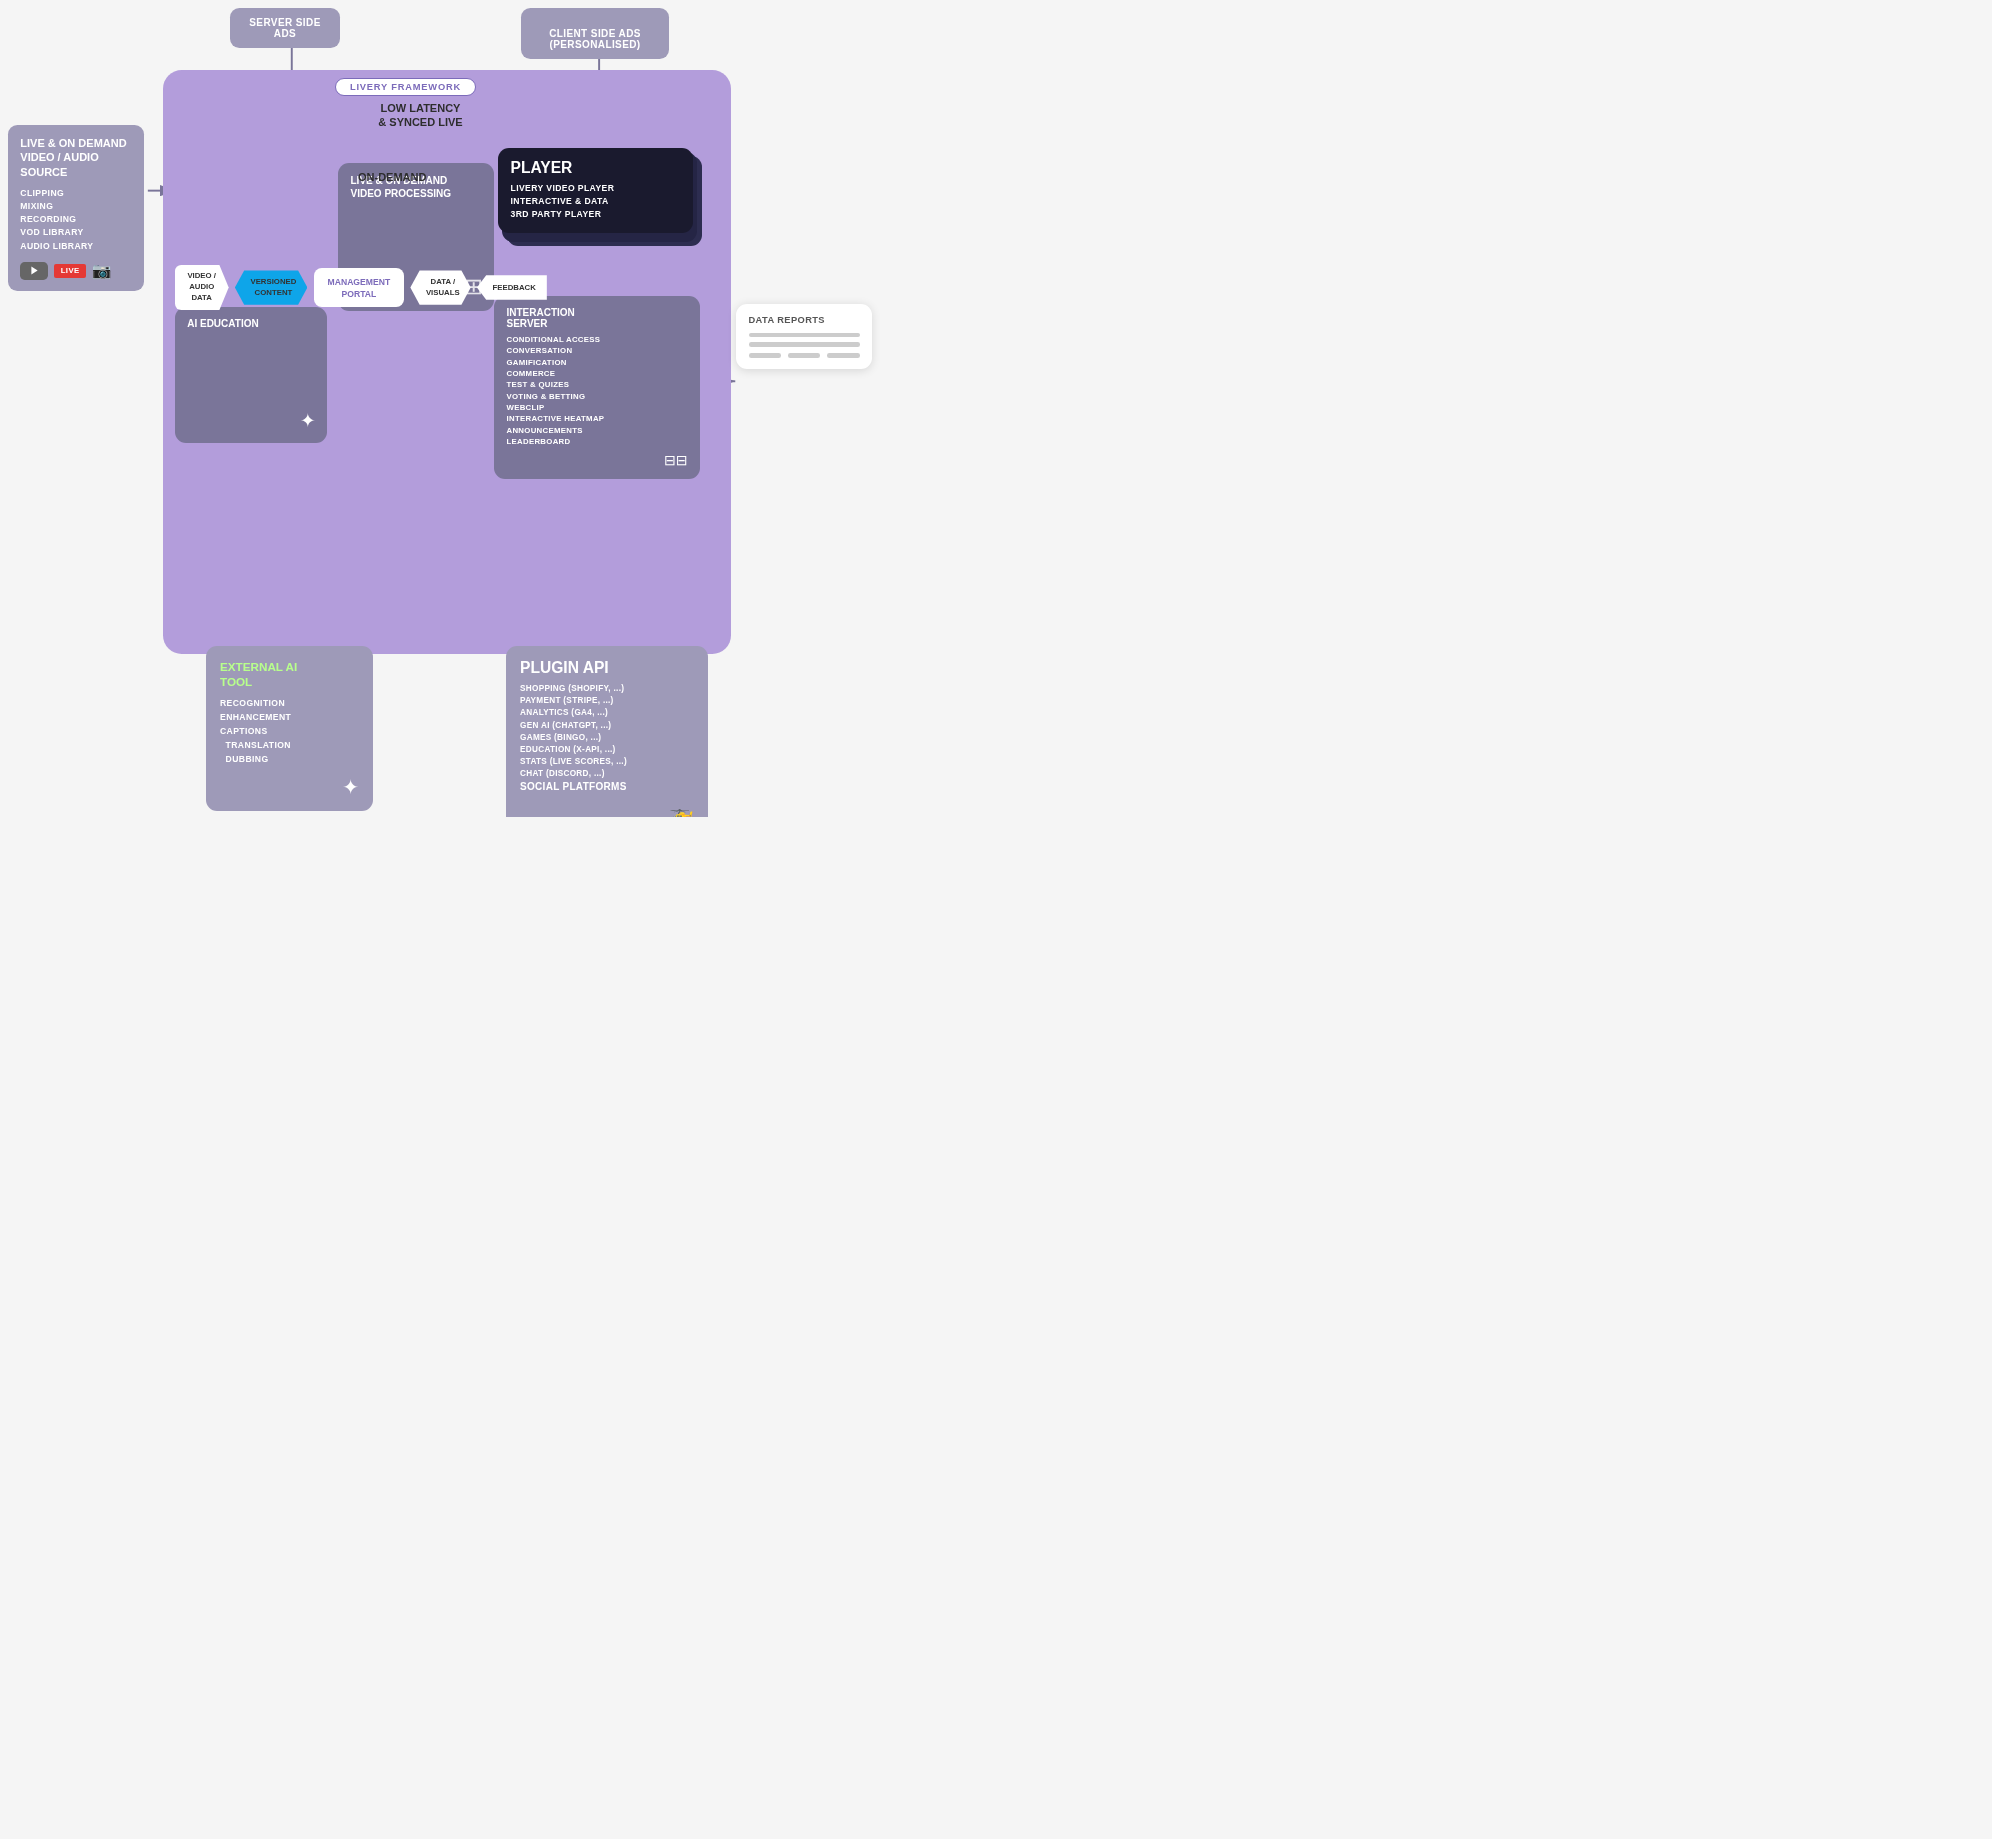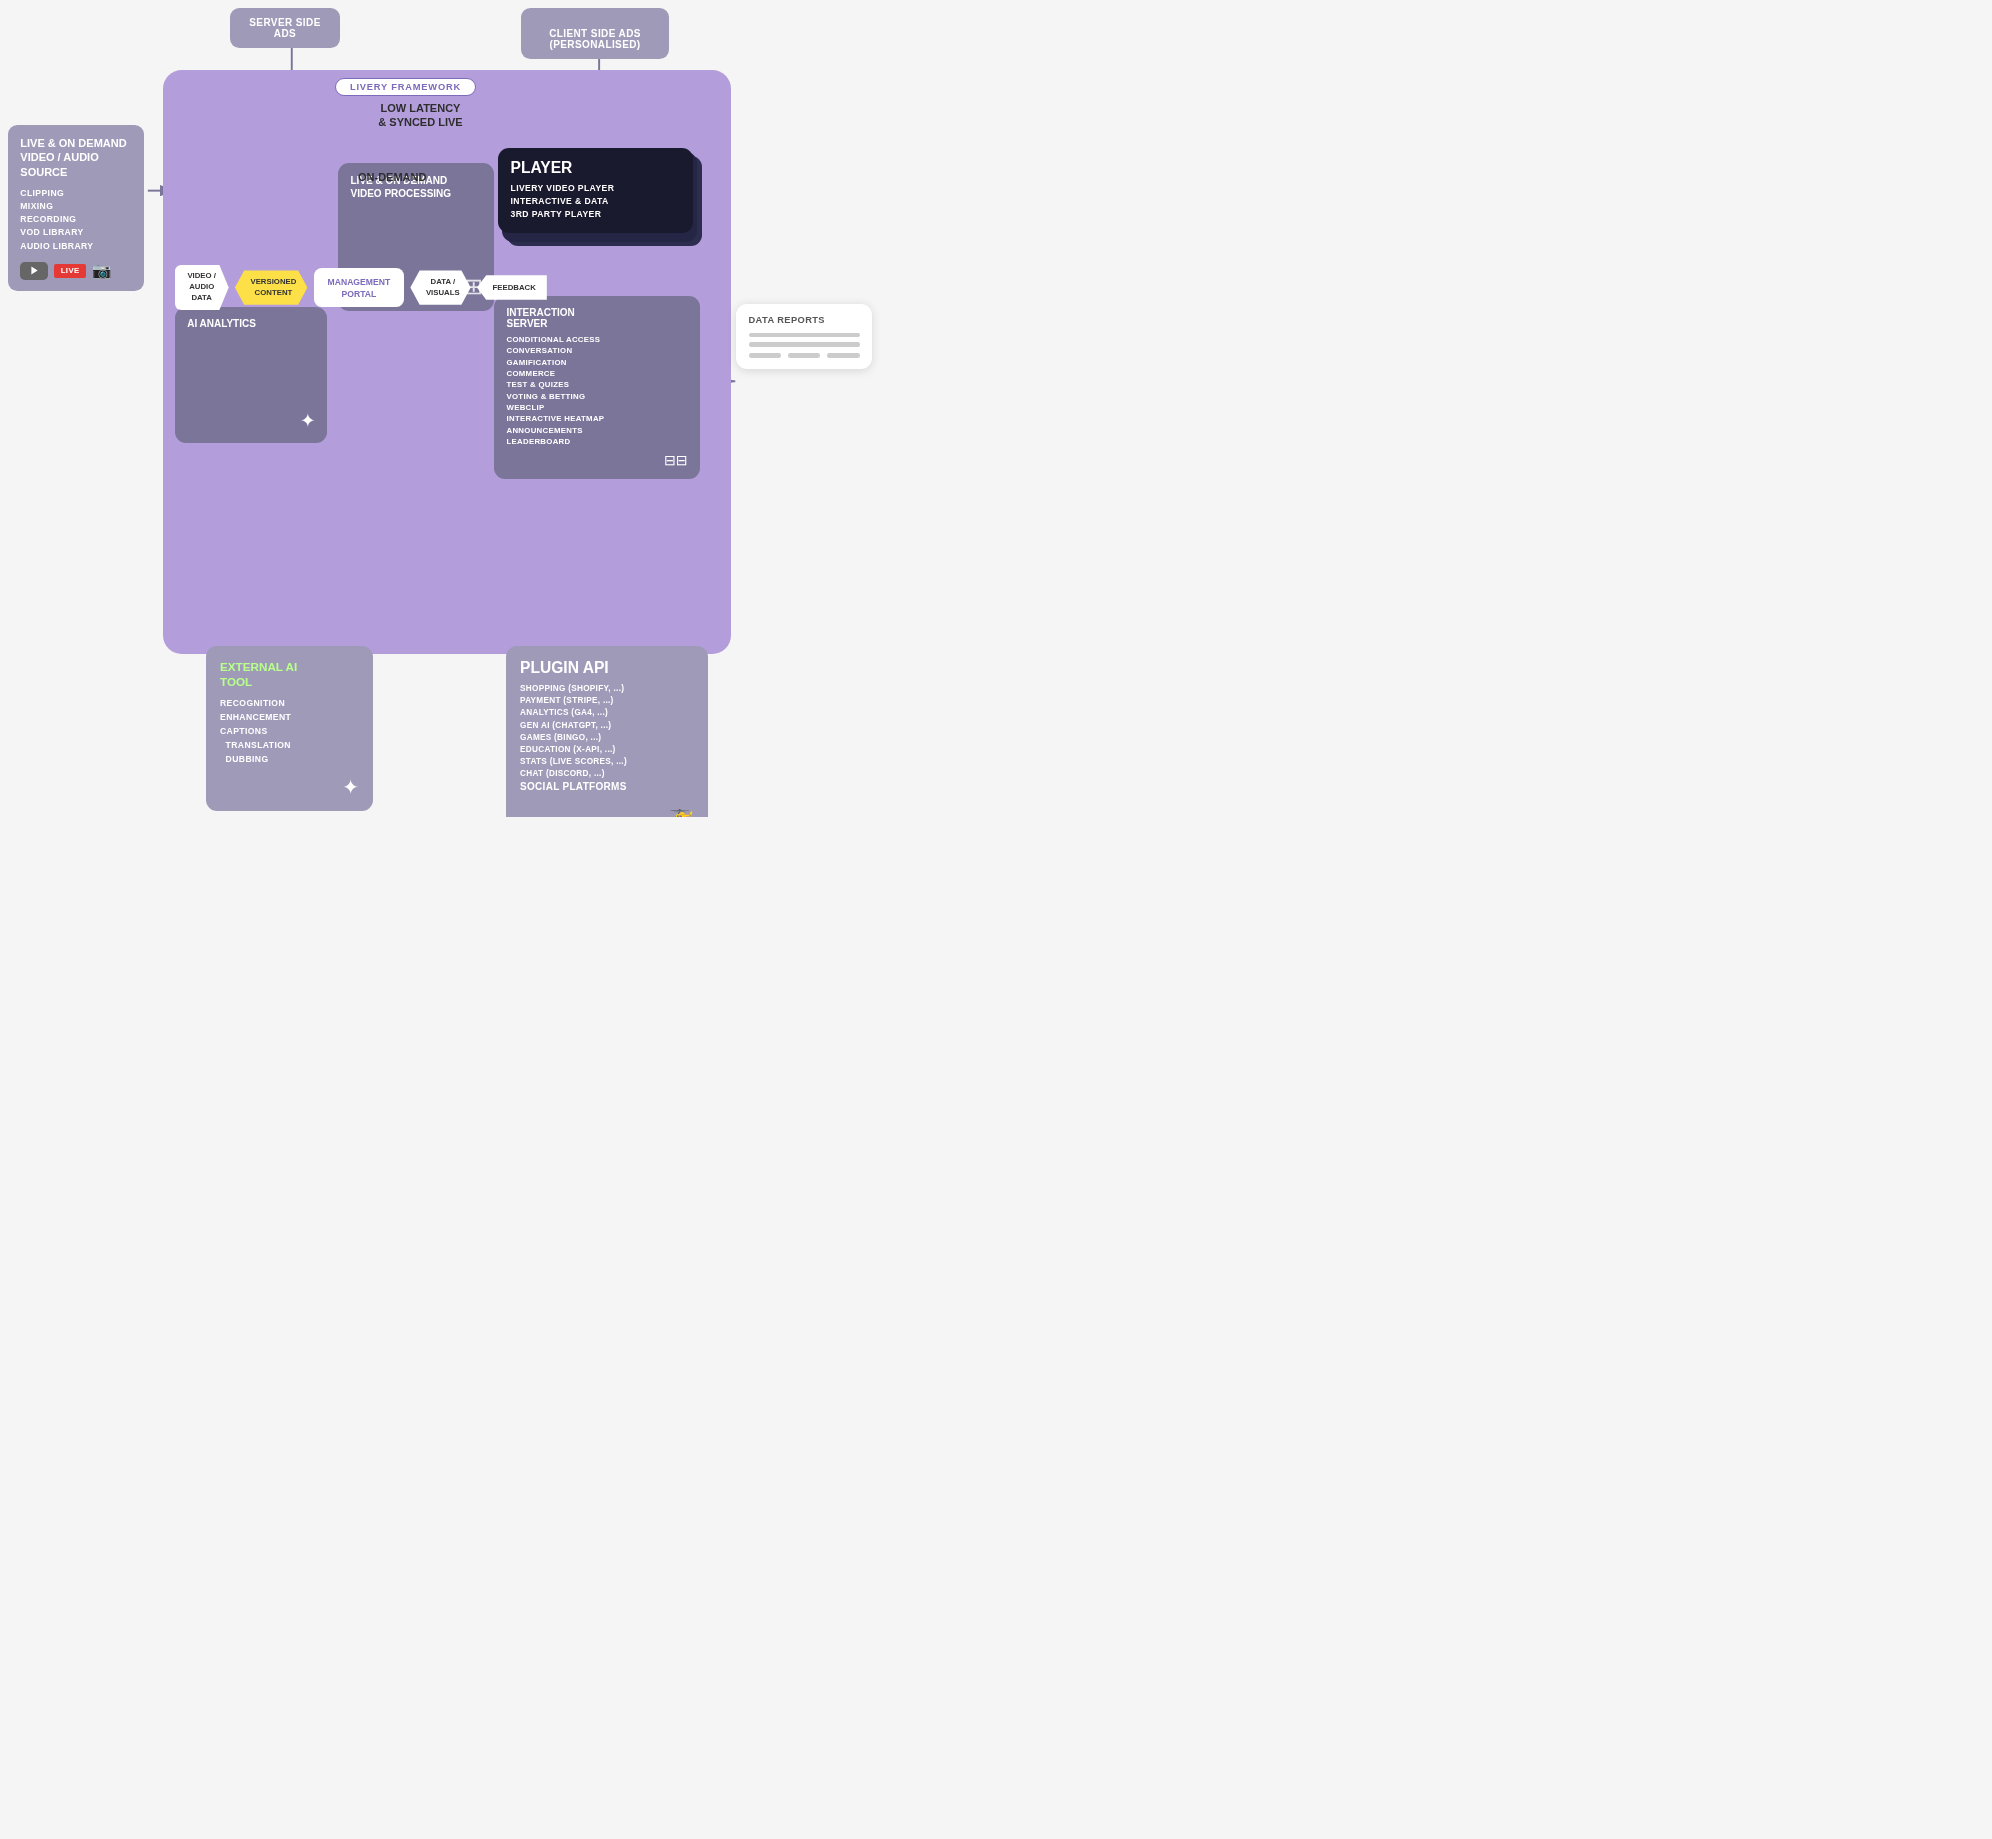--- a/index.html
+++ b/index.html
@@ -347,31 +347,31 @@
       <div style="font-weight:800; font-size:15.6px; margin-bottom:6.2px;">PLAYER</div>
       <div style="font-size:8.6px; font-weight:600; margin-bottom:3.1px; letter-spacing:0.4px;">LIVERY VIDEO PLAYER</div>
       <div style="font-size:8.6px; font-weight:600; margin-bottom:3.1px; letter-spacing:0.4px;">INTERACTIVE &amp; DATA</div>
       <div style="font-size:8.6px; font-weight:600; margin-bottom:3.1px; letter-spacing:0.4px;">3RD PARTY PLAYER</div>
     </div>
 
     <div style="position:absolute; left:11.7px; top:195px; display:flex; gap:6.2px; align-items:center; z-index:5;">
 
       <div style="background:white; padding:6.2px 11px 6.2px 11px; font-size:7.8px; font-weight:800; color:#333; border-radius:6.2px; clip-path: polygon(0 0, calc(100% - 9.3px) 0, 100% 50%, calc(100% - 9.3px) 100%, 0 100%); min-width:54px; text-align:center; line-height:1.4;">VIDEO /<br>AUDIO<br>DATA</div>
 
-      <div style="background:#fde047; padding:6.2px 11px 6.2px 15.6px; font-size:7.8px; font-weight:800; color:#333; border-radius:6.2px; clip-path: polygon(9.3px 0, calc(100% - 9.3px) 0, 100% 50%, calc(100% - 9.3px) 100%, 9.3px 100%, 0 50%); min-width:62px; text-align:center; line-height:1.4;">VERSIONED<br>CONTENT</div>
+      <div style="background:#0ea5e9; padding:6.2px 11px 6.2px 15.6px; font-size:7.8px; font-weight:800; color:#333; border-radius:6.2px; clip-path: polygon(9.3px 0, calc(100% - 9.3px) 0, 100% 50%, calc(100% - 9.3px) 100%, 9.3px 100%, 0 50%); min-width:62px; text-align:center; line-height:1.4;">VERSIONED<br>CONTENT</div>
 
       <div style="background:white; padding:7.8px 14px; font-size:8.6px; font-weight:800; color:#7c6bba; border-radius:7.8px; text-align:center; line-height:1.4;">MANAGEMENT<br>PORTAL</div>
 
       <div style="background:white; padding:6.2px 11px 6.2px 15.6px; font-size:7.8px; font-weight:700; color:#333; clip-path: polygon(9.3px 0, calc(100% - 9.3px) 0, 100% 50%, calc(100% - 9.3px) 100%, 9.3px 100%, 0 50%); min-width:54px; text-align:center; line-height:1.4;">DATA /<br>VISUALS</div>
 
       <div style="background:white; padding:7.8px 11px 7.8px 15.6px; font-size:7.8px; font-weight:800; color:#333; clip-path: polygon(9.3px 0, 100% 0, 100% 100%, 9.3px 100%, 0 50%); min-width:54px; text-align:center;">FEEDBACK</div>
     </div>
 
     <div style="position:absolute; left:11.7px; top:237px; width:152px; height:136px; background:#7a7599; border-radius:11px; padding:11px 12.5px; color:white;">
-      <div style="font-weight:800; font-size:10px;">AI ANALYTICS</div>
+      <div style="font-weight:800; font-size:10px;">AI EDUCATION</div>
       <div style="position:absolute; bottom:11px; right:11px; font-size:18.7px;">✦</div>
     </div>
 
     <div style="position:absolute; left:331px; top:226px; width:206px; background:#7a7599; border-radius:11px; padding:11px 12.5px; color:white;">
       <div style="font-weight:800; font-size:10px; margin-bottom:6.2px;">INTERACTION<br>SERVER</div>
       <div style="font-size:7.8px; font-weight:600; margin-bottom:2.3px; letter-spacing:0.3px;">CONDITIONAL ACCESS</div>
       <div style="font-size:7.8px; font-weight:600; margin-bottom:2.3px; letter-spacing:0.3px;">CONVERSATION</div>
       <div style="font-size:7.8px; font-weight:600; margin-bottom:2.3px; letter-spacing:0.3px;">GAMIFICATION</div>
       <div style="font-size:7.8px; font-weight:600; margin-bottom:2.3px; letter-spacing:0.3px;">COMMERCE</div>
       <div style="font-size:7.8px; font-weight:600; margin-bottom:2.3px; letter-spacing:0.3px;">TEST &amp; QUIZES</div>

